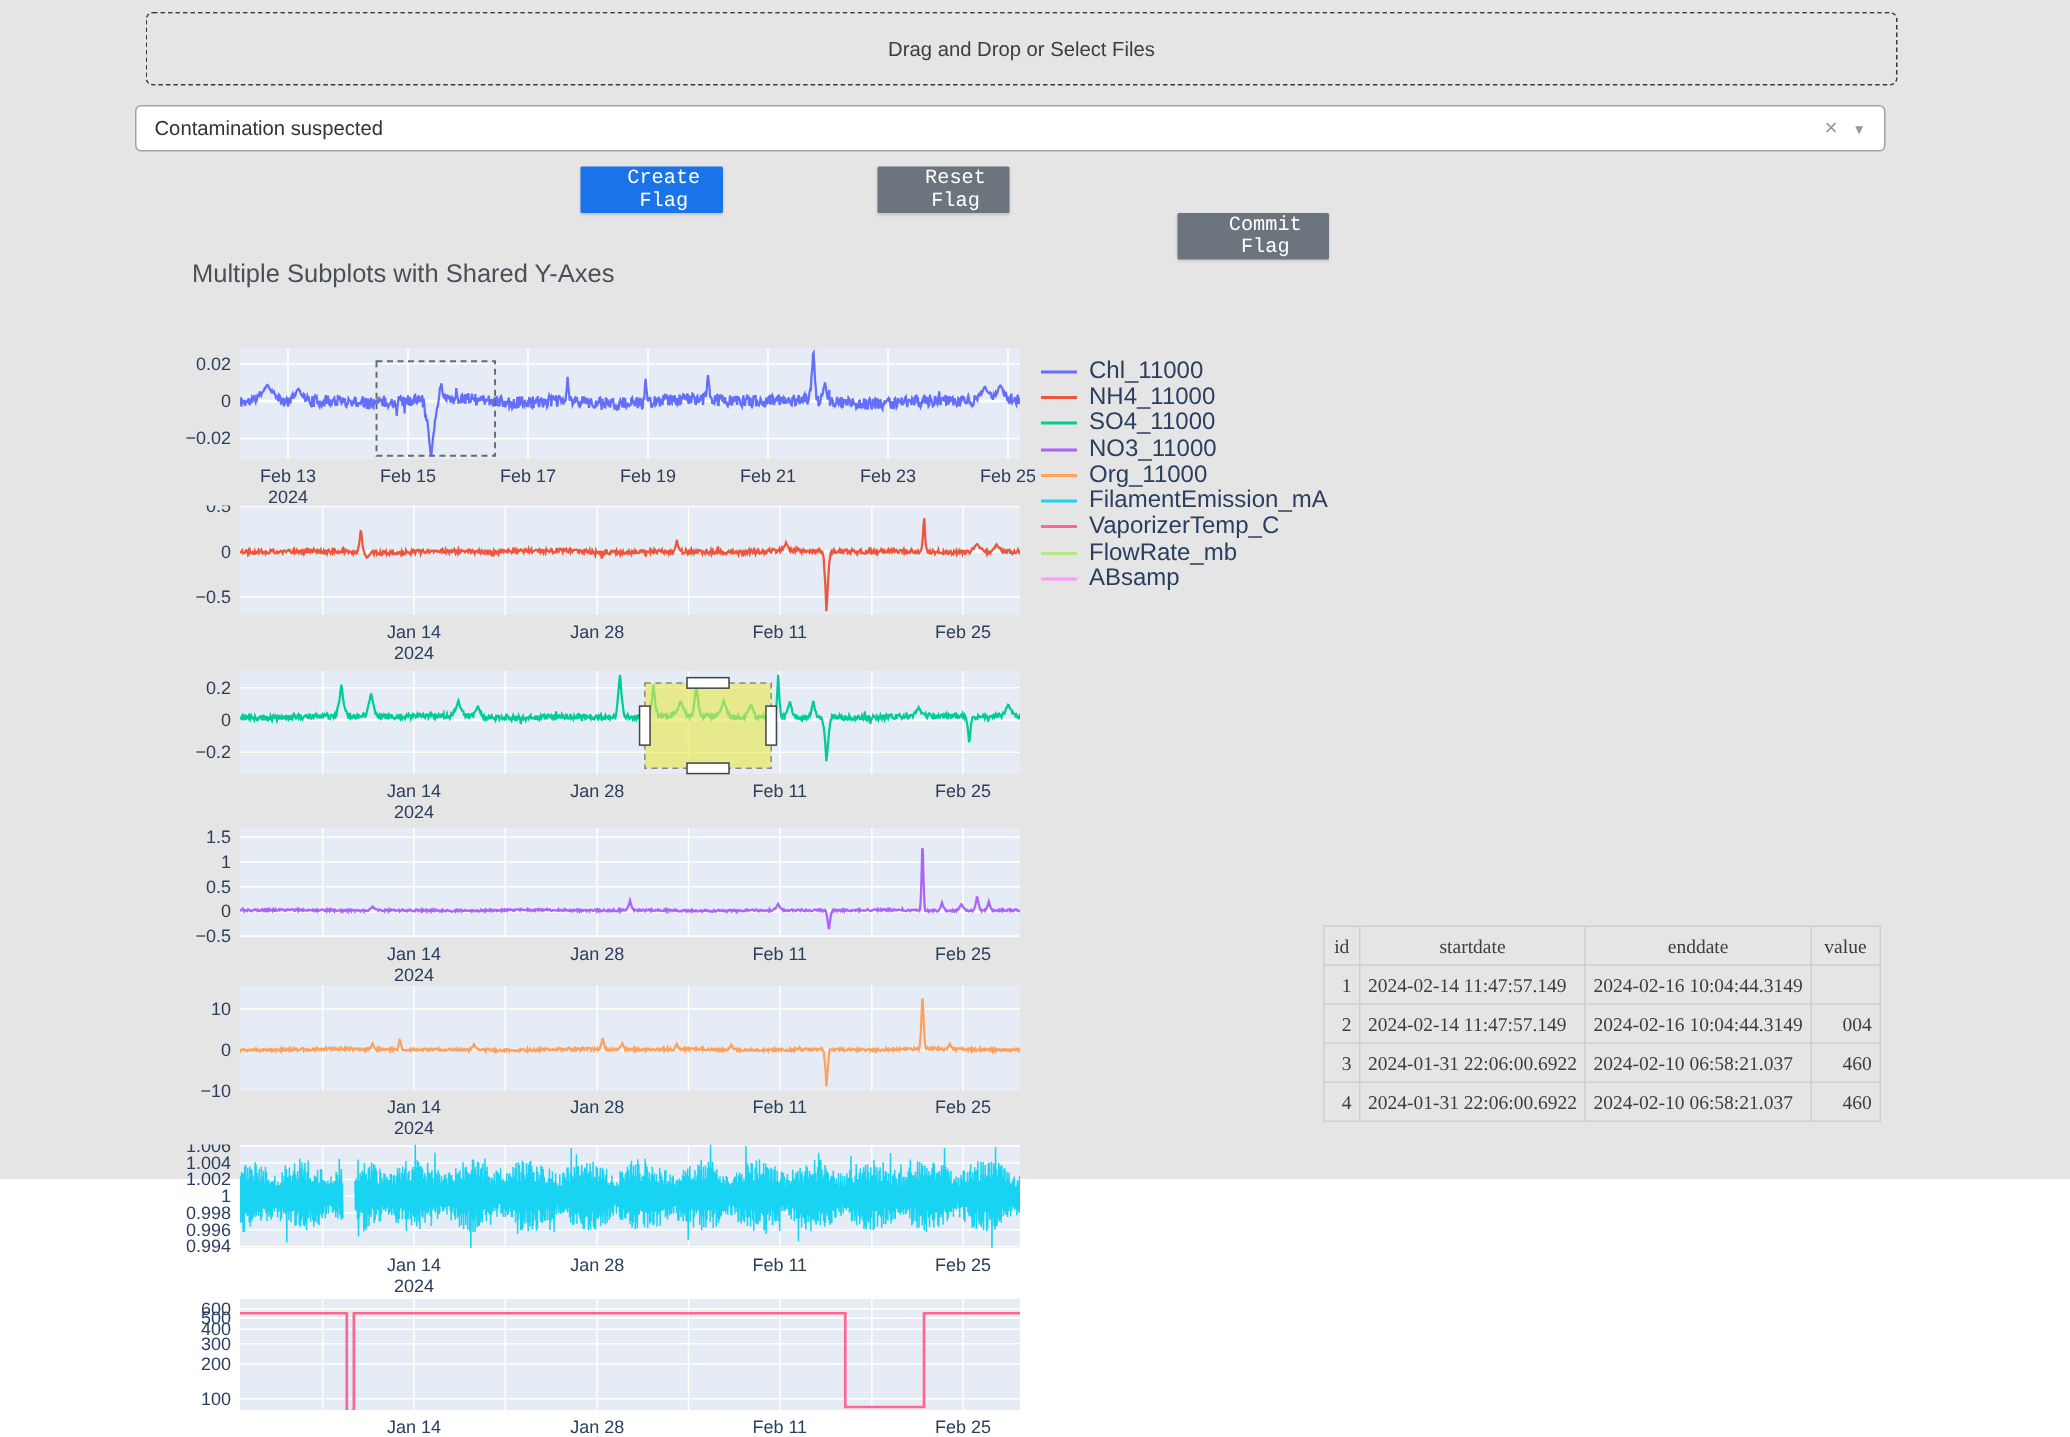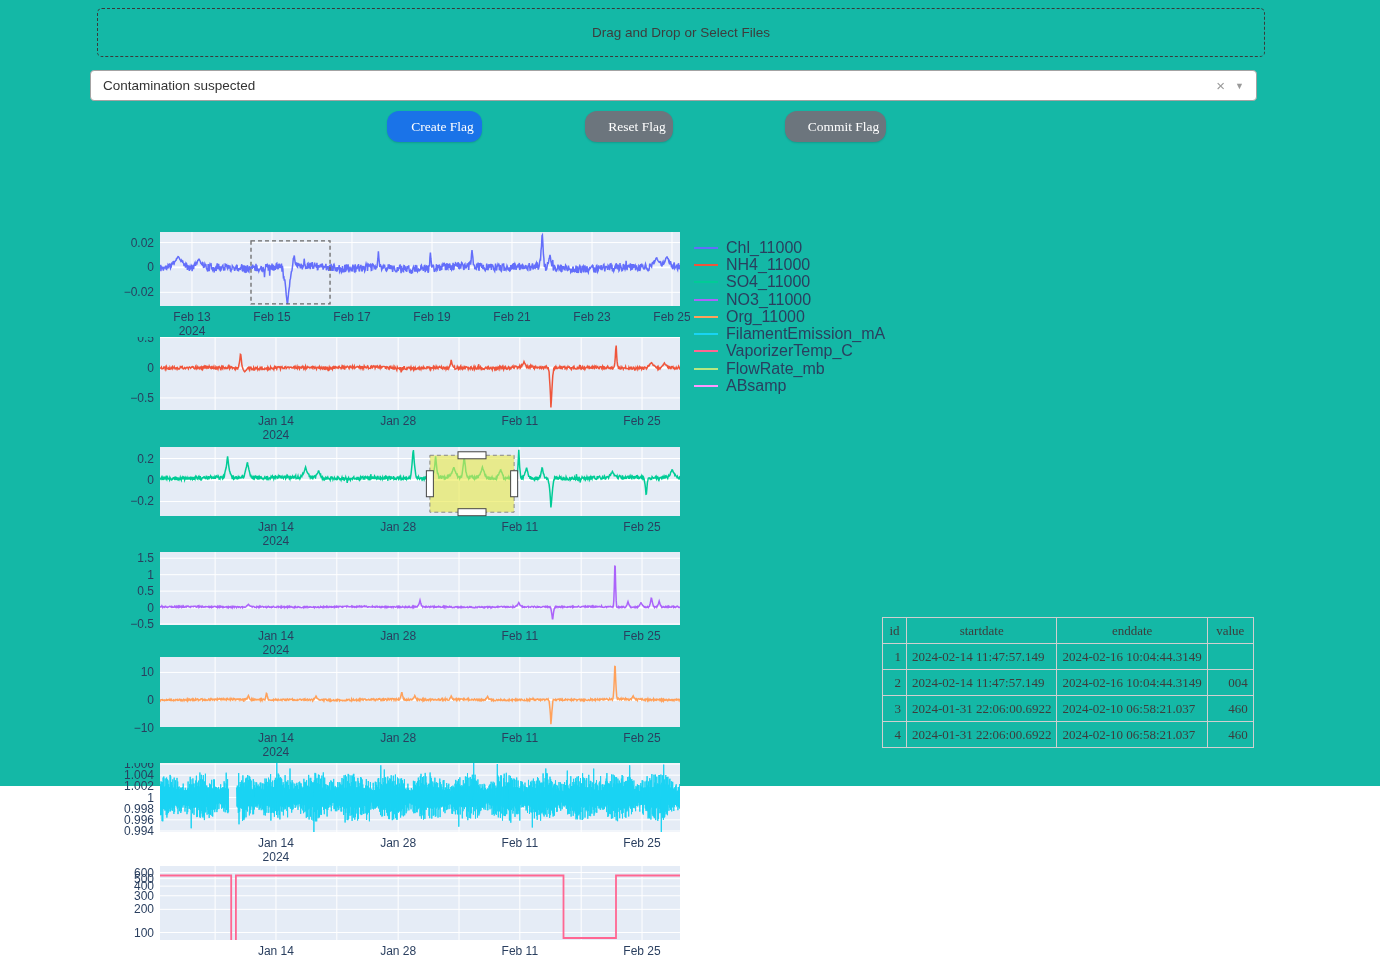--- a/index.html
+++ b/index.html
@@ -1,37 +1,37 @@
 <!DOCTYPE html>
 <html><head>
 <meta charset="utf-8">
 <style>
   * { margin:0; padding:0; box-sizing:border-box; }
   html,body { width:1380px; height:958px; background:#fff; overflow:hidden;
     font-family:"Liberation Sans", sans-serif; }
-  #app { position:relative; width:1380px; height:786px; background:#14b8a6; }
+  #app { position:relative; width:1380px; height:786px; background:#e5e5e5; }
 
   .dropzone { position:absolute; left:97px; top:8px; width:1168px; height:49px;
     border:1.5px dashed #3a3a3a; border-radius:5px; display:flex;
     align-items:center; justify-content:center; font-size:13.5px; color:#3d3d3d;
     cursor:pointer; }
 
   .flag-select { position:absolute; left:90px; top:70px; width:1167px; height:31px;
     border:1px solid #a3a3a3; border-radius:4px; background:#fff; display:flex;
     align-items:center; font-size:13.5px; color:#333; }
   .flag-select .value { padding-left:12px; flex:1; }
   .flag-select .clear { color:#999; font-size:15px; padding:0 10px; cursor:pointer; }
   .flag-select .caret { color:#999; font-size:9px; padding-right:12px; cursor:pointer; }
 
-  .btn { position:absolute; top:111px; height:31px; border:none; border-radius:12px;
-    color:#fff; font-size:13.5px; font-family:Liberation Serif, serif;
+  .btn { position:absolute; top:111px; height:31px; border:none; border-radius:1px;
+    color:#fff; font-size:13.5px; font-family:Liberation Mono, monospace;
     cursor:pointer; box-shadow:0 1px 2px rgba(0,0,0,.15);padding-left:16px; }
   #btn-create { left:387px; width:95px; background:#1a73e8; }
   #btn-reset  { left:585px; width:88px; background:#6c757d; }
-  #btn-commit { left:785px; width:101px; background:#6c757d; }
+  #btn-commit { left:785px; width:101px; background:#6c757d;margin-top:31px; }
 
   .chart-title { position:absolute; left:128px; top:173px; font-size:17px;
     color:#4a5059; }
 
   #chart-area { position:absolute; left:0; top:0; }
   .subplot { position:absolute; left:105px; }
 
   #legend { position:absolute; left:694px; top:239px; }
   .legend-item { display:flex; align-items:center; height:17.3px; cursor:pointer; }
   .legend-line { width:24px; height:0; border-top:2px solid; margin-right:8px; }
@@ -60,20 +60,21 @@
   <div class="flag-select">
     <span class="value">Contamination suspected</span>
     <span class="clear">×</span>
     <span class="caret">▼</span>
   </div>
 
   <button id="btn-create" class="btn">Create Flag</button>
   <button id="btn-reset" class="btn">Reset Flag</button>
   <button id="btn-commit" class="btn">Commit Flag</button>
 
+  <div class="chart-title">Multiple Subplots with Shared Y-Axes</div>
 
   <div id="chart-area">
       <div class="subplot" style="top: 232px;"><svg width="585" height="108">
           <defs>
             <clipPath id="clip0">
               <rect x="55" y="0" width="520" height="74"></rect>
             </clipPath>
           </defs>
           <rect x="55" y="0" width="520" height="74" fill="#E5ECF6"></rect>
           <line x1="86.98" x2="86.98" y1="0" y2="74" stroke="#fff" stroke-width="1"></line>

